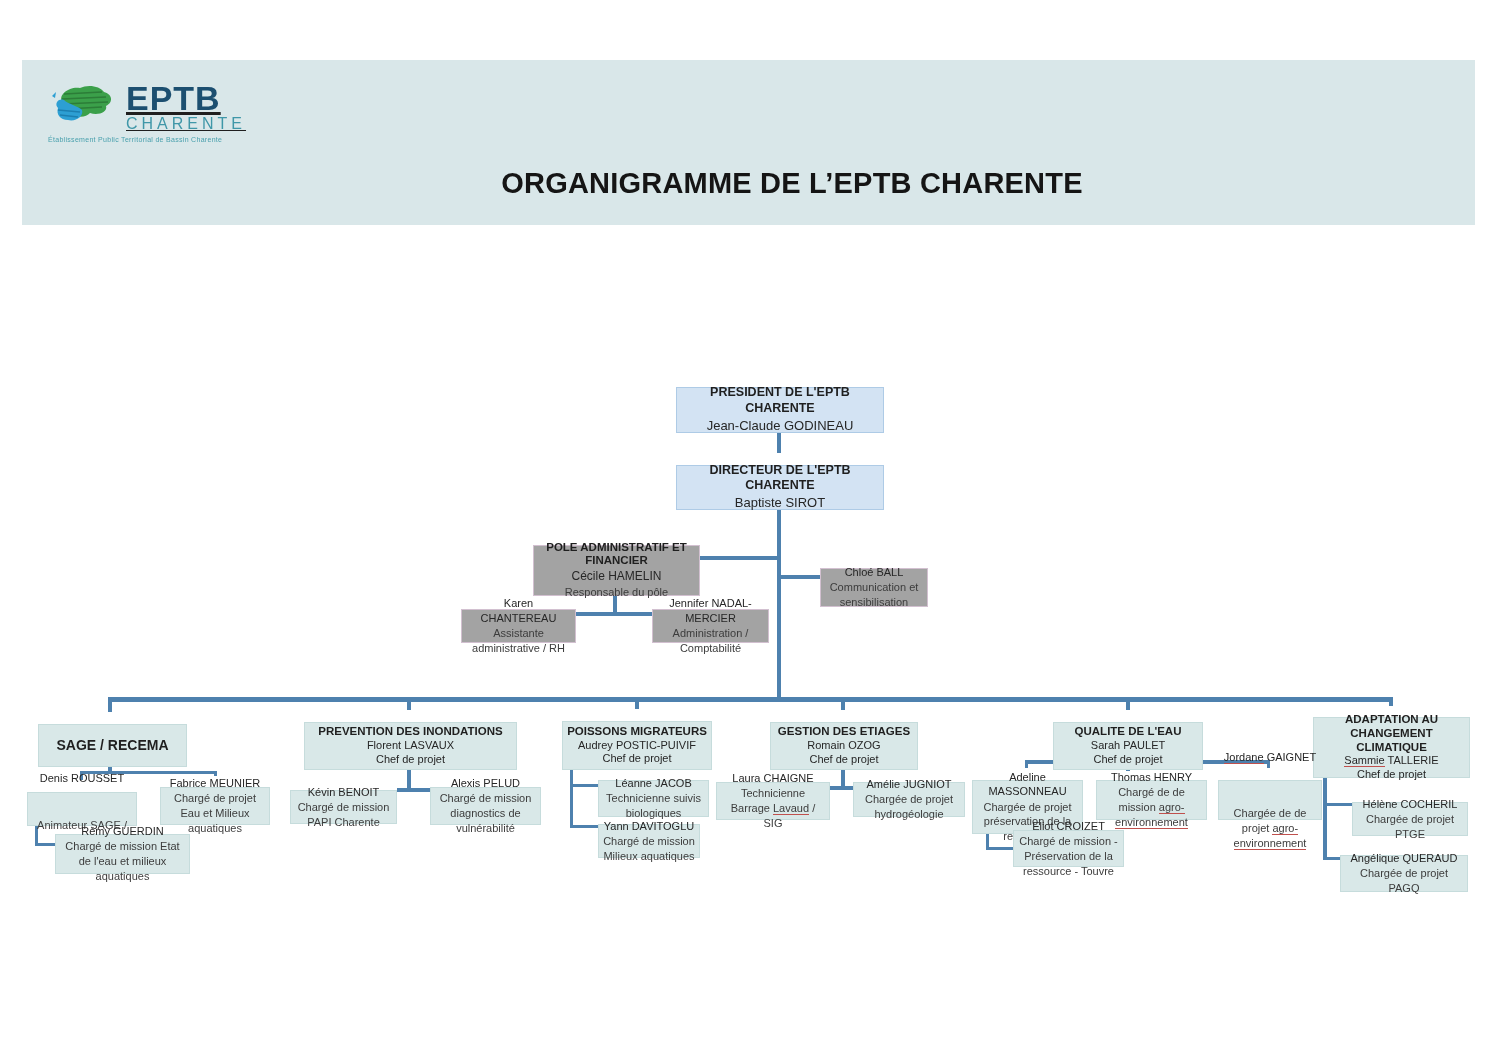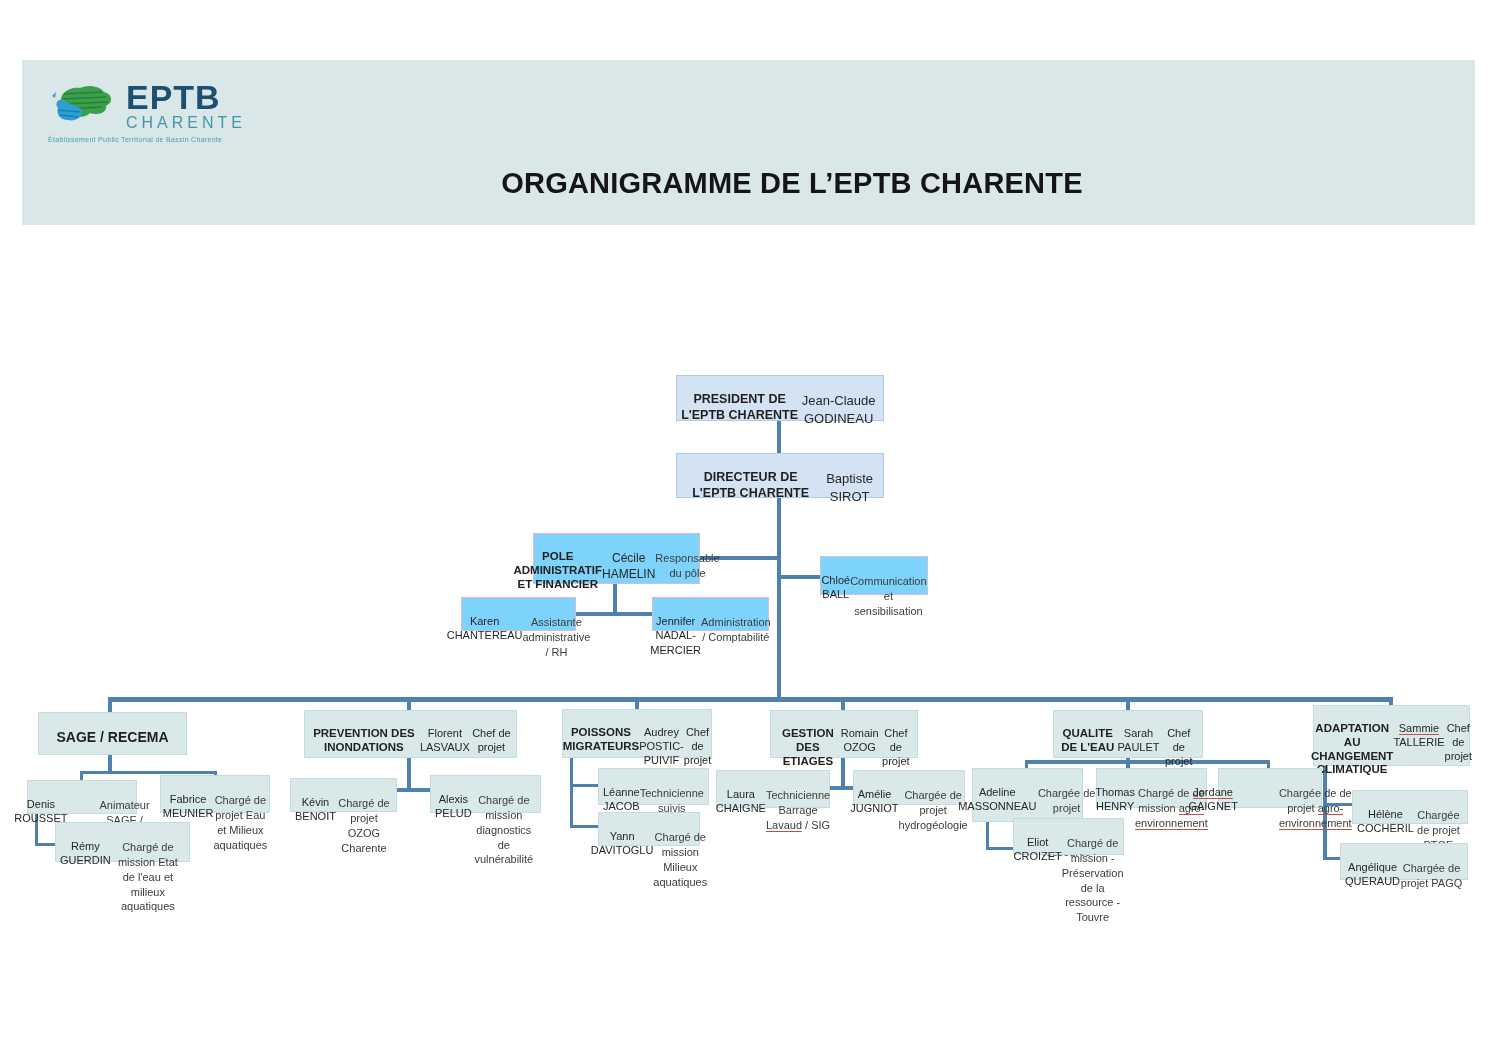--- a/index.html
+++ b/index.html
@@ -3,35 +3,35 @@
 <meta charset="utf-8">
 <style>
   html,body{margin:0;padding:0;}
   body{
     width:1497px;height:1058px;position:relative;background:#ffffff;
     font-family:"Liberation Sans","DejaVu Sans",sans-serif;color:#1f1f1f;
     overflow:hidden;
   }
   .band{position:absolute;left:22px;top:60px;width:1453px;height:165px;background:#d9e7e9;}
   .logo{position:absolute;left:48px;top:80px;width:230px;height:75px;}
-  .logo-row{display:flex;align-items:flex-start;}
+  .logo-row{display:flex;align-items:center;text-decoration:underline;}
   .logo-art{width:72px;height:52px;flex:0 0 auto;}
   .logo-text{margin-left:6px;line-height:1;}
   .brand{font-size:34px;font-weight:bold;color:#1c4f70;letter-spacing:1px;}
   .brand-sub{font-size:16px;color:#3f97a8;letter-spacing:4px;margin-top:1px;font-weight:400;}
   .tagline{font-size:7px;color:#49a0ad;margin-top:4px;letter-spacing:.3px;}
   .page-title{
     position:absolute;top:167px;left:792px;transform:translateX(-50%);
     font-size:29px;font-weight:bold;color:#151515;white-space:nowrap;letter-spacing:.2px;
   }
 
   .node{position:absolute;box-sizing:border-box;text-align:center;
-    display:flex;flex-direction:row;justify-content:center;padding:16px 4px;}
+    display:flex;flex-direction:column;justify-content:center;padding:16px 4px;margin-top:12px;}
   .blue{background:#d3e3f3;border:1px solid #aecbe6;}
-  .pink{background:#7dd3fc;border:1px solid #d2c0d0;}
+  .pink{background:#a3a3a3;border:1px solid #d2c0d0;}
   .teal{background:#d9e8e8;border:1px solid #c6dcdc;}
 
   .nt{font-weight:bold;font-size:12.5px;line-height:1.25;}
   .nt-sm{font-weight:bold;font-size:11.5px;line-height:1.2;}
   .nt-lg{font-weight:bold;font-size:14px;line-height:1.2;}
   .nn{font-size:13px;line-height:1.4;color:#262626;}
   .nn-md{font-size:12px;line-height:1.35;color:#262626;}
   .nn-sm{font-size:11px;line-height:1.3;color:#262626;}
   .ns{font-size:11px;line-height:1.35;color:#3c3c3c;margin-top:1px;}
   .nc{font-size:11px;line-height:1.25;color:#262626;}
@@ -184,21 +184,21 @@
   <div class="nn-sm">Fabrice MEUNIER</div>
   <div class="ns">Chargé de projet Eau et Milieux aquatiques</div>
 </div>
 <div class="node teal" style="left:55px;top:822px;width:135px;height:40px;">
   <div class="nn-sm">Rémy GUERDIN</div>
   <div class="ns">Chargé de mission Etat de l'eau et milieux aquatiques</div>
 </div>
 
 <div class="node teal" style="left:290px;top:778px;width:107px;height:34px;">
   <div class="nn-sm">Kévin BENOIT</div>
-  <div class="ns">Chargé de projet OZOG Charente</div>
+  <div class="ns">Chargé de mission PAPI Charente</div>
 </div>
 <div class="node teal" style="left:430px;top:775px;width:111px;height:38px;">
   <div class="nn-sm">Alexis PELUD</div>
   <div class="ns">Chargé de mission diagnostics de vulnérabilité</div>
 </div>
 
 <div class="node teal" style="left:598px;top:768px;width:111px;height:37px;">
   <div class="nn-sm">Léanne JACOB</div>
   <div class="ns">Technicienne suivis biologiques</div>
 </div>

